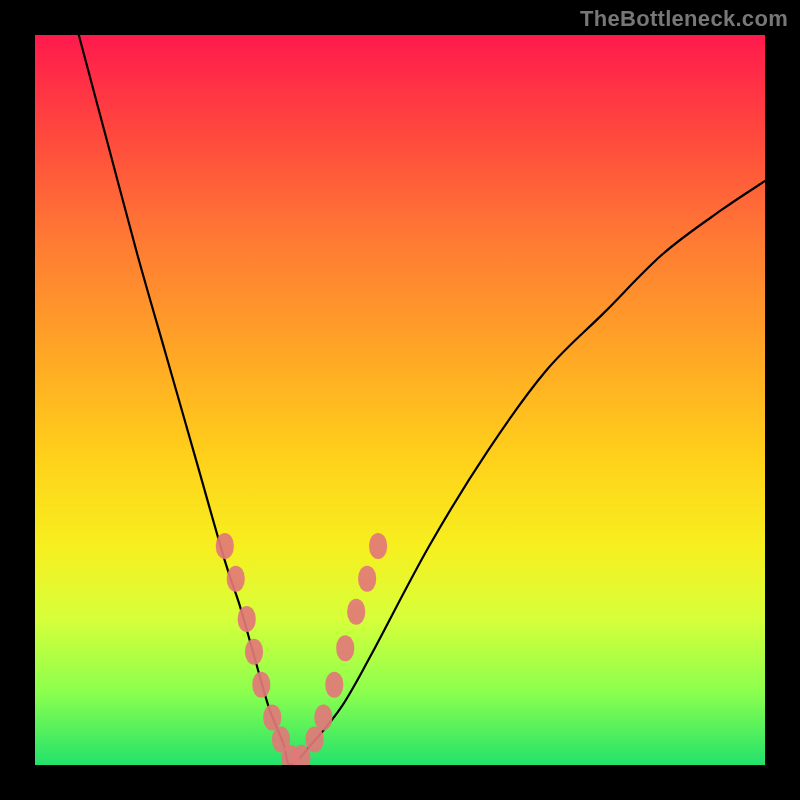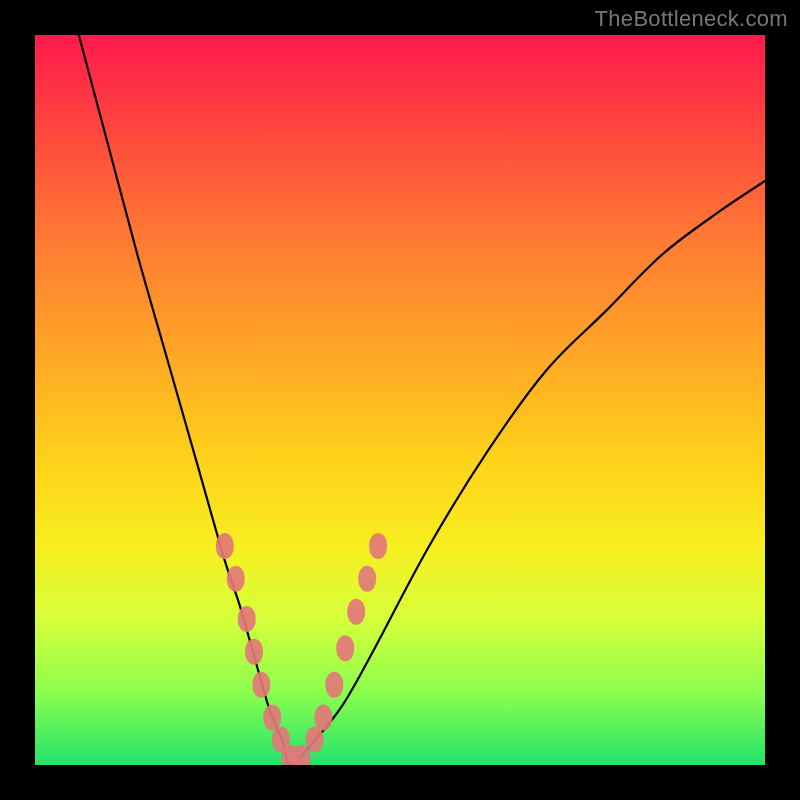--- a/index.html
+++ b/index.html
@@ -38,21 +38,21 @@
       #8cff4e 90%,
       #22e26b 100%
     );
   }
   .watermark {
     position: absolute;
     top: 6px;
     right: 12px;
     color: #777;
     font-size: 22px;
-    font-weight: 400;
+    font-weight: 700;
     letter-spacing: 0.3px;
     user-select: none;
   }
   svg {
     position: absolute;
     left: 0;
     top: 0;
   }
 </style>
 </head>

